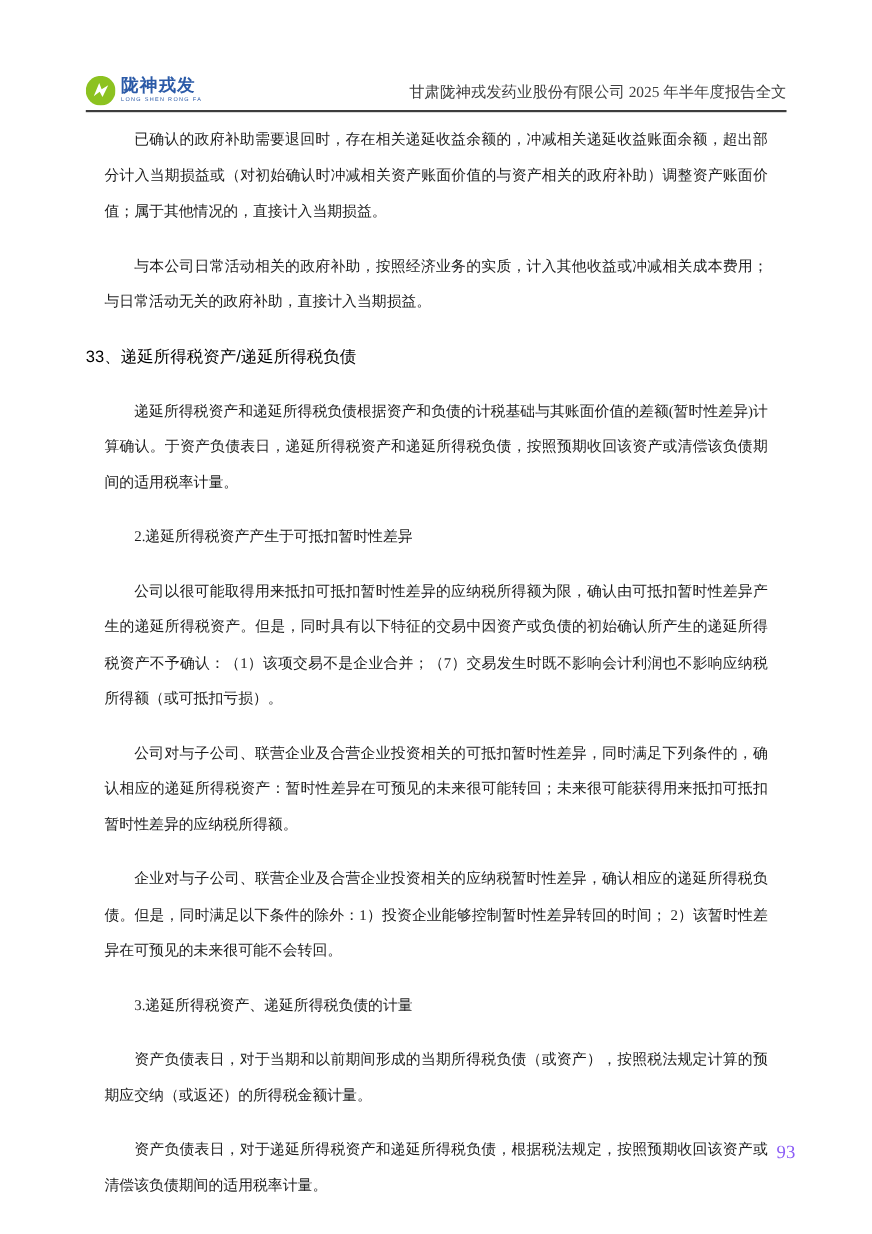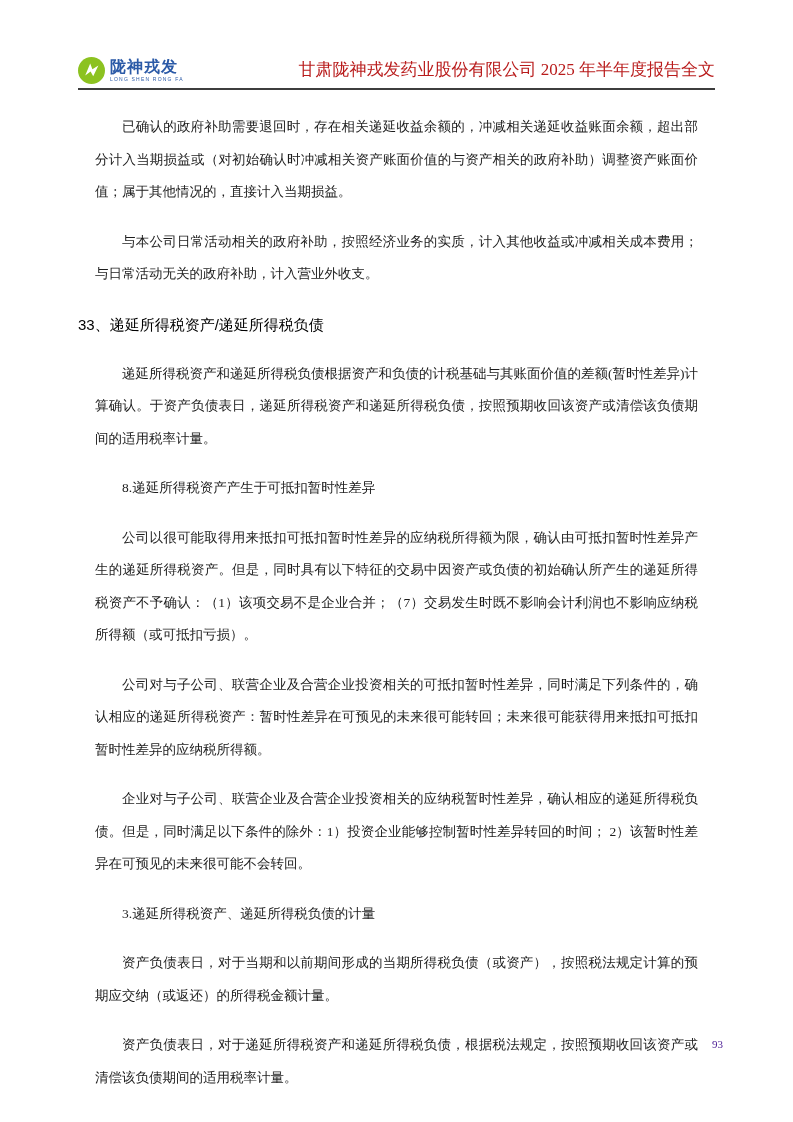--- a/index.html
+++ b/index.html
@@ -13,21 +13,21 @@
     height: 1122px;
     background: #ffffff;
     overflow: hidden;
     font-family: "Liberation Serif", "DejaVu Serif", serif;
     color: #1c1c1c;
   }
 
   
   .page-header {
     position: absolute;
-    top: 4px;
+    top: 16px;
     left: 78px;
     width: 637px;
     height: 86px;
     box-sizing: border-box;
     border-bottom: 2px solid #3d3d3d;
     display: flex;
     justify-content: space-between;
     align-items: flex-end;
     padding-bottom: 4px;
   }
@@ -54,22 +54,22 @@
     letter-spacing: 1px;
   }
   .logo-en {
     font-family: "Liberation Sans", "DejaVu Sans", sans-serif;
     font-size: 5px;
     color: #2b5aa7;
     letter-spacing: 1.2px;
     margin-top: 2px;
   }
   .header-title {
-    font-size: 17px;
-    color: #b91c1c;
+    font-size: 14px;
+    color: #404040;
     white-space: nowrap;
     padding-bottom: 3px;
     margin-top: 44px;
   }
 
   
   .content {
     position: absolute;
     top: 88px;
     left: 78px;
@@ -91,22 +91,22 @@
     color: #000000;
     line-height: 33px;
     text-indent: 0;
   }
 
   
   .page-number {
     position: absolute;
     top: 1038px;
     right: 70px;
-    font-size: 11px;
-    color: #4c1d95;
+    font-size: 17px;
+    color: #8b5cf6;
   }
 </style>
 </head>
 <body>
 
 <div class="page">
 
   <div class="page-header">
     <div class="logo-wrap">
       <span class="logo-circle">
@@ -118,24 +118,24 @@
       <span class="logo-text-col">
         <span class="logo-cn">陇神戎发</span>
         <span class="logo-en">LONG SHEN RONG FA</span>
       </span>
     </div>
     <div class="header-title">甘肃陇神戎发药业股份有限公司 2025 年半年度报告全文</div>
   </div>
 
   <div class="content">
       <p class="body">已确认的政府补助需要退回时，存在相关递延收益余额的，冲减相关递延收益账面余额，超出部分计入当期损益或（对初始确认时冲减相关资产账面价值的与资产相关的政府补助）调整资产账面价值；属于其他情况的，直接计入当期损益。</p>
-      <p class="body">与本公司日常活动相关的政府补助，按照经济业务的实质，计入其他收益或冲减相关成本费用；与日常活动无关的政府补助，计入营业外收支。</p>
+      <p class="body">与本公司日常活动相关的政府补助，按照经济业务的实质，计入其他收益或冲减相关成本费用；与日常活动无关的政府补助，直接计入当期损益。</p>
       <p class="heading">33、递延所得税资产/递延所得税负债</p>
       <p class="body">递延所得税资产和递延所得税负债根据资产和负债的计税基础与其账面价值的差额(暂时性差异)计算确认。于资产负债表日，递延所得税资产和递延所得税负债，按照预期收回该资产或清偿该负债期间的适用税率计量。</p>
-      <p class="body">8.递延所得税资产产生于可抵扣暂时性差异</p>
+      <p class="body">2.递延所得税资产产生于可抵扣暂时性差异</p>
       <p class="body">公司以很可能取得用来抵扣可抵扣暂时性差异的应纳税所得额为限，确认由可抵扣暂时性差异产生的递延所得税资产。但是，同时具有以下特征的交易中因资产或负债的初始确认所产生的递延所得税资产不予确认：（1）该项交易不是企业合并；（7）交易发生时既不影响会计利润也不影响应纳税所得额（或可抵扣亏损）。</p>
       <p class="body">公司对与子公司、联营企业及合营企业投资相关的可抵扣暂时性差异，同时满足下列条件的，确认相应的递延所得税资产：暂时性差异在可预见的未来很可能转回；未来很可能获得用来抵扣可抵扣暂时性差异的应纳税所得额。</p>
       <p class="body">企业对与子公司、联营企业及合营企业投资相关的应纳税暂时性差异，确认相应的递延所得税负债。但是，同时满足以下条件的除外：1）投资企业能够控制暂时性差异转回的时间； 2）该暂时性差异在可预见的未来很可能不会转回。</p>
       <p class="body">3.递延所得税资产、递延所得税负债的计量</p>
       <p class="body">资产负债表日，对于当期和以前期间形成的当期所得税负债（或资产），按照税法规定计算的预期应交纳（或返还）的所得税金额计量。</p>
       <p class="body">资产负债表日，对于递延所得税资产和递延所得税负债，根据税法规定，按照预期收回该资产或清偿该负债期间的适用税率计量。</p>
     </div>
 
   <div class="page-number">93</div>
 

